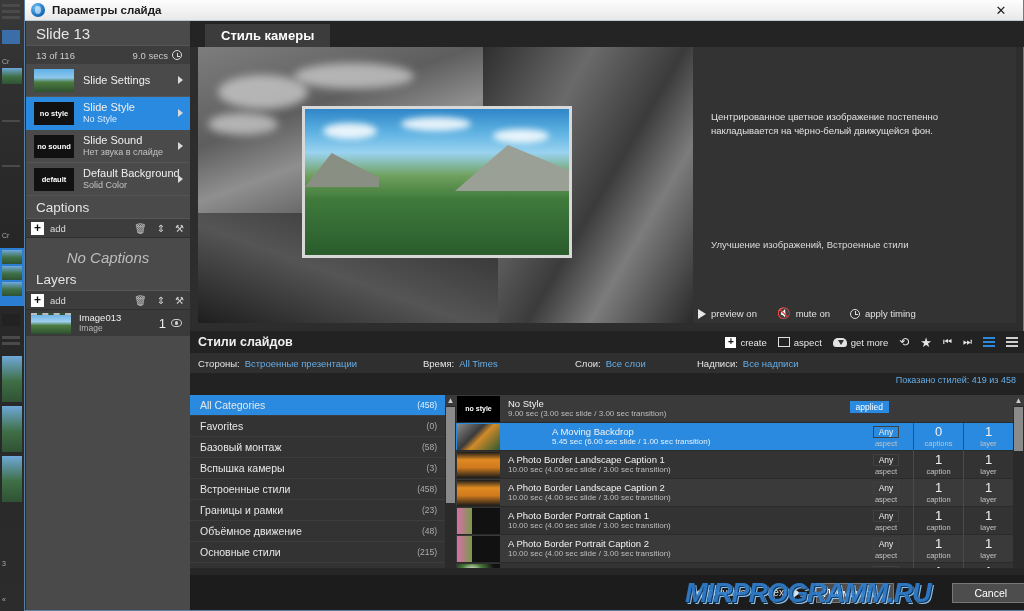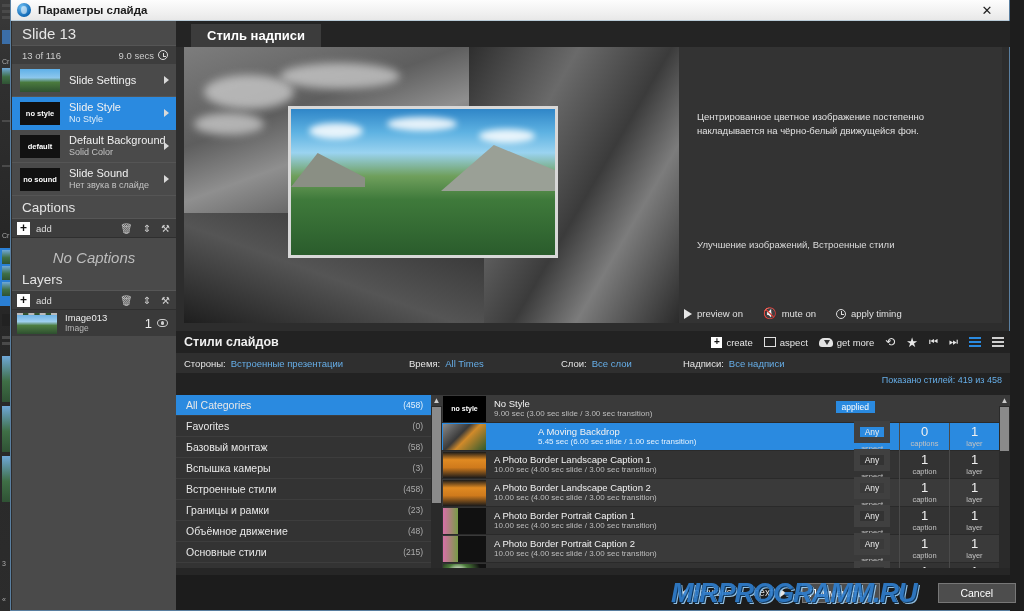--- a/index.html
+++ b/index.html
@@ -14,21 +14,21 @@
   
   .bg-strip{ position:absolute; left:0; top:0; width:24px; height:611px;
     background:linear-gradient(180deg,#3a3a3a 0%,#303030 12%,#262626 40%,#2c2c2c 100%); }
   .bg-strip .bit{ position:absolute; left:2px; width:18px; background:#4a4a4a; }
   .bg-thumb{ position:absolute; left:2px; width:20px; height:26px;
     background:linear-gradient(180deg,#6fa8d8,#3f6f46 55%,#2f5234); }
   .bg-sel{ position:absolute; left:0; width:24px; background:#2a7fd4; }
   .bg-lbl{ position:absolute; font-size:7px; color:#aaa; left:2px; }
 
   
-  .win{ position:absolute; left:10px; top:0; width:1000px; height:611px;
+  .win{ position:absolute; left:24px; top:0; width:1000px; height:611px;
     background:#2d2d2d; border:1px solid #5a7fa0; border-top:none; }
   .titlebar{ position:absolute; left:0; top:0; width:998px; height:21px;
     background:linear-gradient(180deg,#fdfdfd,#f1f1f1 60%,#e8e8e8);
     border-bottom:1px solid #b9cbd8; display:flex; align-items:center; }
   .tb-icon{ width:14px; height:14px; margin-left:6px; border-radius:50%;
     background:radial-gradient(circle at 35% 30%,#6fc0f5,#1169b5 70%,#0b4d8a);
     position:relative; flex:0 0 auto; }
   .tb-icon:after{ content:""; position:absolute; left:4px; top:3px; width:6px; height:8px;
     border-radius:50%; background:rgba(255,255,255,.55); }
   .tb-title{ margin-left:7px; color:#1b1b1b; font-size:11.5px; font-weight:bold; }
@@ -156,21 +156,21 @@
   .stxt .t2{ font-size:8px; color:#bdbdbd; line-height:1.25;text-align:center; }
   .srow.sel .t2{ color:#e3f1fd; }
   .badge-applied{ position:absolute; right:124px; top:6px; background:#2a8ae0; color:#fff;
     font-size:8.5px; padding:1px 6px; }
   .meta{ margin-left:auto; display:flex; align-items:stretch; height:28px; }
   .mcol{ width:50px; display:flex; flex-direction:column; align-items:center;
     justify-content:center; border-left:1px solid #4a4a4a; }
   .mcol .v{ font-size:13px; color:#f0f0f0; line-height:1; }
   .mcol .k{ font-size:7.5px; color:#c2c2c2; margin-top:1px; }
   .aspect{ width:54px; display:flex; flex-direction:column; align-items:center; justify-content:center; }
-  .aspect .v{ font-size:8.5px; color:#ececec; border:6px solid #404040; padding:0 5px; }
+  .aspect .v{ font-size:8.5px; color:#ececec; border:1px solid #404040; padding:0 5px; }
   .aspect .k{ font-size:7.5px; color:#c2c2c2; margin-top:1px; }
 
   
   .sp-bottom{ position:absolute; left:0; top:252px; width:834px; height:27px; background:#1c1c1c;
     display:flex; align-items:center; padding-left:22px; gap:16px; }
   .zoominp{ display:flex; align-items:center; }
   .zoominp input{ width:48px; height:15px; background:#d9d9d9; border:1px solid #888;
     font-size:9px; color:#111; padding-left:3px; font-family:"Liberation Sans",sans-serif; }
   .magn{ width:24px;height:17px;background:#000;display:flex;align-items:center;justify-content:center;
     color:#fff;font-size:11px; }
@@ -253,32 +253,32 @@
         </div>
         <div class="nav-row sel">
           <div class="nav-thumb">no style</div>
           <div class="nav-txt">
             <div class="t1">Slide Style</div>
             <div class="t2">No Style</div>
           </div>
           <div class="arrow"></div>
         </div>
         <div class="nav-row">
+          <div class="nav-thumb">no sound</div>
+          <div class="nav-txt">
+            <div class="t1">Slide Sound</div>
+            <div class="t2">Нет звука в слайде</div>
+          </div>
+          <div class="arrow"></div>
+        </div>
+        <div class="nav-row">
           <div class="nav-thumb">default</div>
           <div class="nav-txt">
             <div class="t1">Default Background</div>
             <div class="t2">Solid Color</div>
-          </div>
-          <div class="arrow"></div>
-        </div>
-        <div class="nav-row">
-          <div class="nav-thumb">no sound</div>
-          <div class="nav-txt">
-            <div class="t1">Slide Sound</div>
-            <div class="t2">Нет звука в слайде</div>
           </div>
           <div class="arrow"></div>
         </div>
       </div>
 
       <div class="sec-head">Captions</div>
       <div class="tool-row">
         <span class="plus">+</span>
         <span class="lbl">add</span>
         <span class="icons">
@@ -306,21 +306,21 @@
           <div class="t2">Image</div>
         </div>
         <div class="layer-right">
           <span class="num">1</span>
           <span class="eye"></span>
         </div>
       </div>
     </div>
 
     <div class="tabbar">
-      <div class="tab">Стиль надписи</div>
+      <div class="tab">Стиль камеры</div>
     </div>
 
     <div class="preview">
       <div class="pv-img">
         <div class="bwsky"></div>
         <div class="cloud" style="left:20px;top:28px;width:90px;height:34px"></div>
         <div class="cloud" style="left:96px;top:16px;width:120px;height:26px"></div>
         <div class="cloud" style="left:10px;top:66px;width:70px;height:22px"></div>
         <div class="ridge"></div>
         <div class="ridge2"></div>

